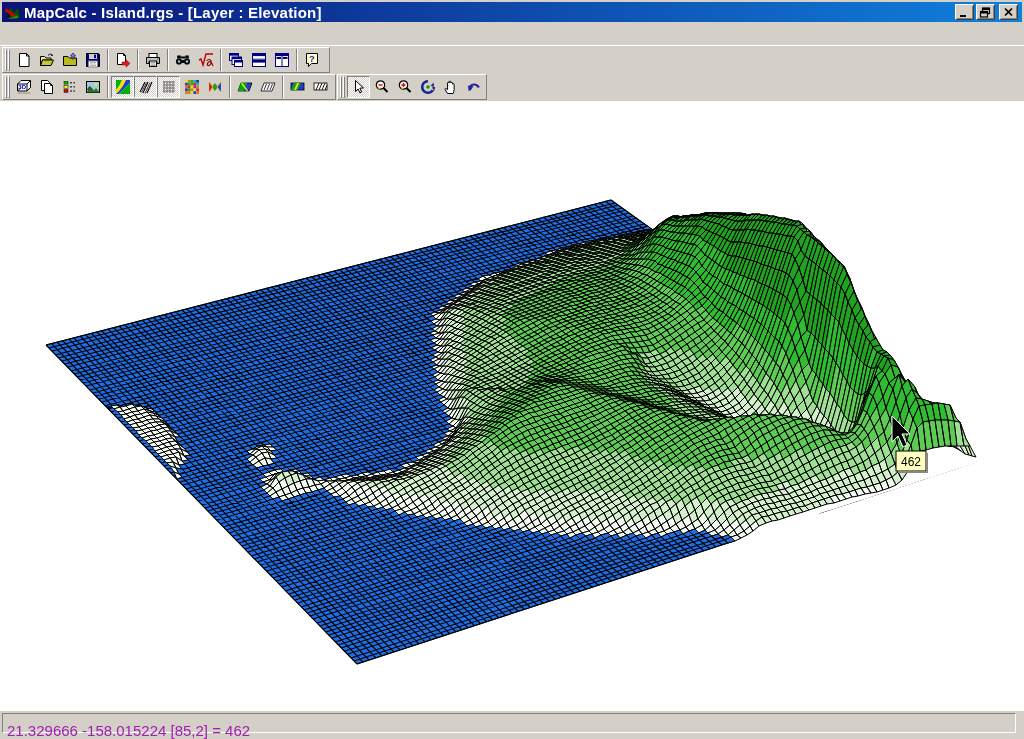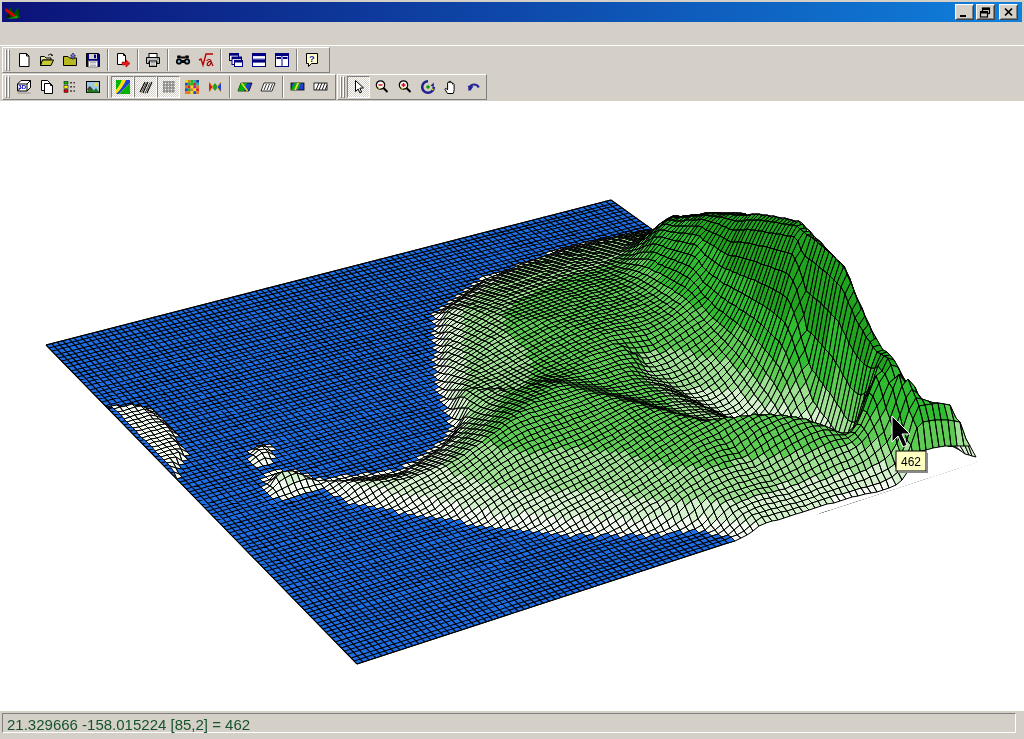--- a/index.html
+++ b/index.html
@@ -1,20 +1,21 @@
 <!DOCTYPE html>
 <html><head><meta charset="utf-8"><style>html,body{margin:0;padding:0}*{box-sizing:border-box}body{font-family:"Liberation Sans",sans-serif;-webkit-font-smoothing:none}</style></head><body>
 <div style="position:relative;width:1024px;height:739px;background:#d4d0c8;overflow:hidden">
     <div style="position:absolute;left:2px;top:2px;width:1020px;height:20px;background:linear-gradient(90deg,#0c1278 0%,#1080dc 100%);display:flex;align-items:center">
       <svg width="16" height="16" viewBox="0 0 16 16" style="margin:2px 3px 0 3px">
         <path d="M1 13l4-11 4 6 4-6 2 11z" fill="#005000"></path>
         <path d="M1 3l12 9-2 2L0 6z" fill="#d00000"></path>
         <path d="M3 14c3-2 6-1 9-4l1 3z" fill="#00b000"></path>
         <path d="M1 13l2-5 3 4z" fill="#101010"></path>
       </svg>
+      <span style="color:#fff;font-weight:bold;font-size:15px;letter-spacing:0.2px">MapCalc - Island.rgs - [Layer : Elevation]</span>
       <span style="flex:1"></span>
       <div style="width:19px;height:16px;margin-left:2px;background:#d4d0c8;border:1px solid;border-color:#fff #404040 #404040 #fff;box-shadow:inset 1px 1px 0 #d4d0c8, inset -1px -1px 0 #808080;display:flex;align-items:center;justify-content:center">
         <svg width="13" height="11" viewBox="0 0 13 11">
           <rect x="2" y="8" width="6" height="2" fill="#000"></rect>
         </svg>
       </div>
       <div style="width:19px;height:16px;margin-left:2px;background:#d4d0c8;border:1px solid;border-color:#fff #404040 #404040 #fff;box-shadow:inset 1px 1px 0 #d4d0c8, inset -1px -1px 0 #808080;display:flex;align-items:center;justify-content:center">
         <svg width="13" height="11" viewBox="0 0 13 11">
           <rect x="3.5" y="1" width="7" height="5.5" fill="none" stroke="#000" stroke-width="1.2"></rect>
           <rect x="3.5" y="1" width="7" height="2" fill="#000"></rect>
@@ -889,14 +890,14 @@
       <path fill="#d4f0cc" stroke="#000" d="M756 420L762 416L766 422L759 425ZM762 416L768 415L772 420L766 422ZM768 415L774 413L778 419L772 420ZM774 413L781 411L784 417L778 419ZM781 411L787 410L790 415L784 417ZM787 410L793 408L796 413L790 415ZM793 408L799 406L803 411L796 413ZM799 406L805 405L809 409L803 411ZM805 405L812 402L815 407L809 409ZM812 402L818 400L821 405L815 407ZM818 400L824 398L827 403L821 405ZM824 398L830 396L834 402L827 403ZM892 376L898 371L902 379L896 384ZM898 371L904 361L908 370L902 379ZM966 338L972 355L976 356L970 345Z"></path>
       <path fill="#a0e094" stroke="#000" d="M904 361L911 344L914 358L908 370ZM954 320L960 321L964 345L957 345ZM960 321L966 338L970 345L964 345Z"></path>
       <path fill="#5ecc54" stroke="#000" d="M911 344L917 327L920 350L914 358ZM917 327L923 321L926 349L920 350ZM923 321L929 320L933 347L926 349ZM929 320L935 319L939 346L933 347ZM935 319L941 319L945 345L939 346ZM941 319L948 319L951 345L945 345ZM948 319L954 320L957 345L951 345Z"></path>
       <path d="M892 315 L892 341 L898 335 L903 346 L907 344 L902 333 L910 333 Z" fill="#000" stroke="#fff" stroke-width="1"></path>
       <rect x="896" y="350" width="30" height="20" fill="#ffffc0" stroke="#000"></rect>
       <rect x="926" y="352" width="2" height="20" fill="#888"></rect>
       <rect x="898" y="370" width="30" height="2" fill="#888"></rect>
       <text x="911" y="365" font-size="12" text-anchor="middle" fill="#000" font-family="Liberation Sans, sans-serif">462</text>
     </svg>
     <div style="position:absolute;left:0px;top:711px;width:1024px;height:28px;background:#d4d0c8">
-      <div style="position:absolute;left:2px;top:2px;width:1014px;height:20px;border:1px solid;border-color:#808080 #fff #fff #808080;font-size:15px;color:#14532d;padding:2px 0 0 4px">21.329666 -158.015224 [85,2] = 462</div>
+      <div style="position:absolute;left:2px;top:2px;width:1014px;height:20px;border:1px solid;border-color:#808080 #fff #fff #808080;font-size:15px;color:#a21caf;padding:8px 0 0 4px">21.329666 -158.015224 [85,2] = 462</div>
     </div>
   </div>
 </body></html>

